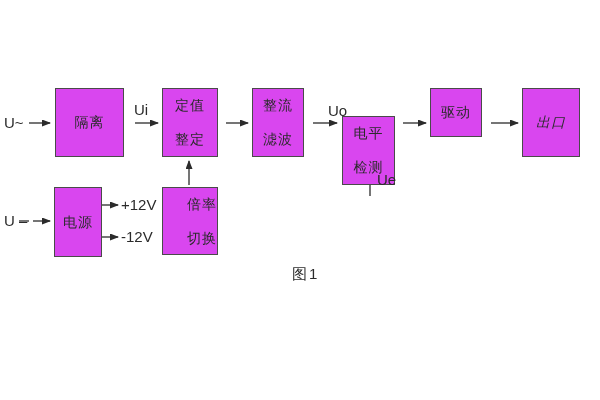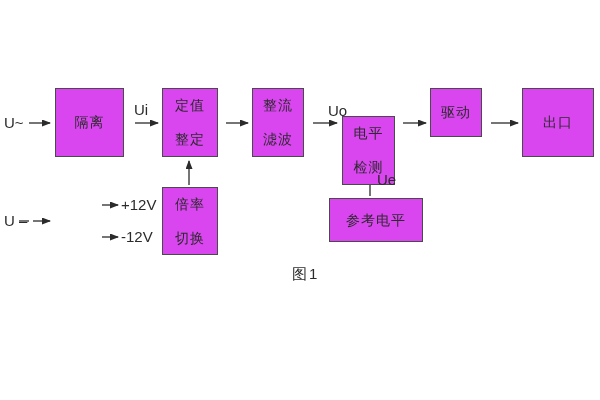--- a/index.html
+++ b/index.html
@@ -26,23 +26,23 @@
     line-height: 23px;
     text-align: center;
     letter-spacing: 1px;
   }
   .block .bline { display: block; white-space: nowrap; }
   .b-isolation   { left: 55px;  top: 88px;  width: 69px; height: 69px; }
   .b-setting     { left: 162px; top: 88px;  width: 56px; height: 69px; }
   .b-rectifier   { left: 252px; top: 88px;  width: 52px; height: 69px; }
   .b-detect      { left: 342px; top: 88px;  width: 53px; height: 69px; margin-top: 28px; }
   .b-drive       { left: 430px; top: 88px;  width: 52px; height: 49px; }
-  .b-relay       { left: 522px; top: 88px;  width: 72px; height: 69px; }
+  .b-relay       { left: 522px; top: 88px;  width: 58px; height: 69px; font-style: italic; }
   .b-power       { left: 54px;  top: 187px; width: 48px; height: 70px; }
-  .b-ratio       { left: 162px; top: 187px; width: 56px; height: 68px; }
+  .b-ratio       { left: 162px; top: 187px; width: 56px; height: 68px; align-items: flex-end; }
   .b-reference   { left: 329px; top: 198px; width: 94px; height: 44px; }
   .sig {
     position: absolute;
     font-size: 15px;
     line-height: 17px;
     white-space: nowrap;
   }
   .l-uac     { left: 4px;   top: 114px; }
   .l-udc     { left: 4px;   top: 212px; }
   .l-ui      { left: 134px; top: 101px; }
@@ -93,26 +93,26 @@
     <span class="bline">电平</span>
     <span class="bline">检测</span>
   </div>
   <div class="block b-drive">
     <span class="bline">驱动</span>
   </div>
   <div class="block b-relay">
     <span class="bline">出口</span>
   </div>
 
+  <div class="block b-power">
+    <span class="bline">电源</span>
+  </div>
   <div class="block b-ratio">
     <span class="bline">倍率</span>
     <span class="bline">切换</span>
-  </div>
-  <div class="block b-reference">
-    <span class="bline">参考电平</span>
   </div>
 
   <div class="sig l-uac">U~</div>
   <div class="sig l-udc">U –</div>
   <div class="sig l-ui">Ui</div>
   <div class="sig l-uo">Uo</div>
   <div class="sig l-ue">Ue</div>
   <div class="sig l-p12">+12V</div>
   <div class="sig l-m12">-12V</div>
 

